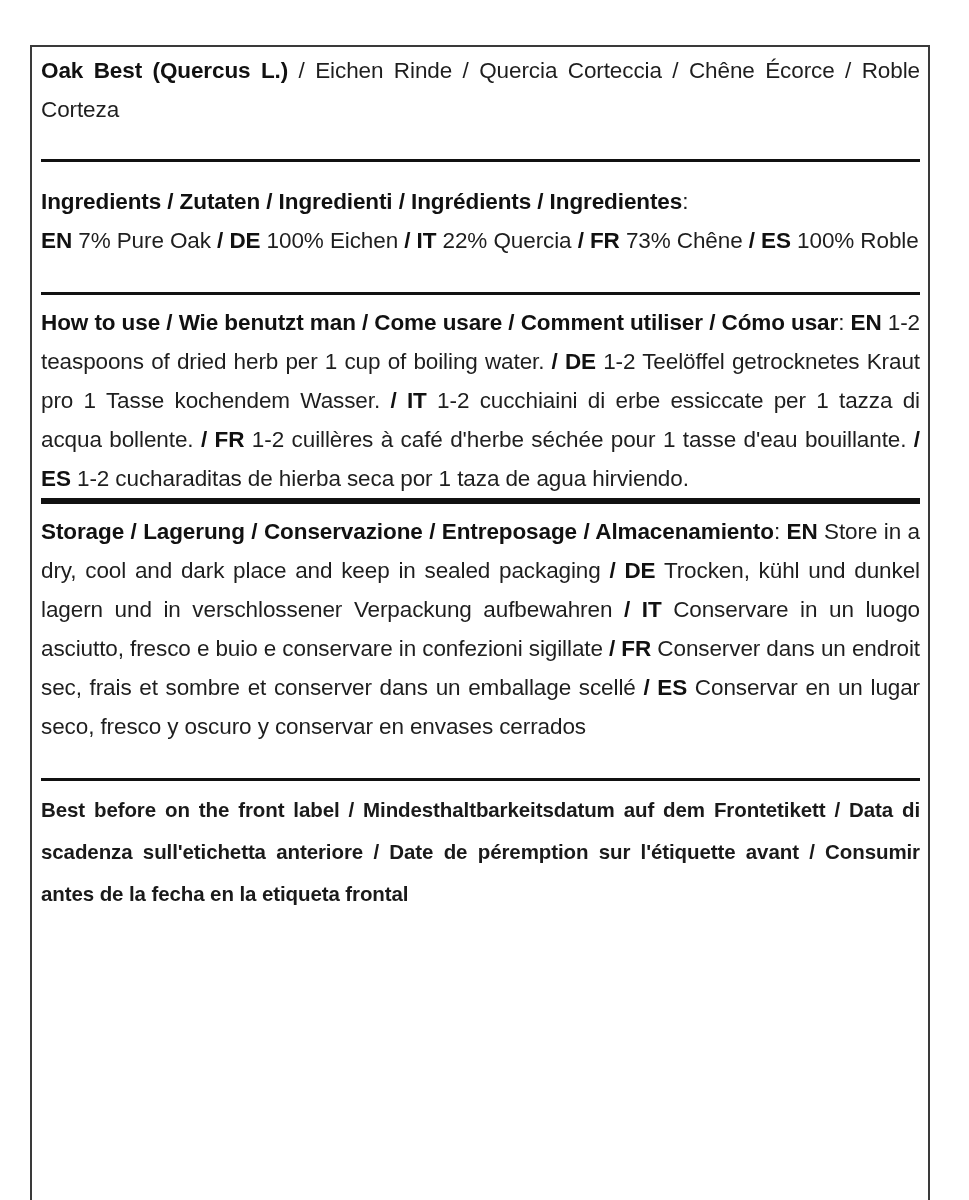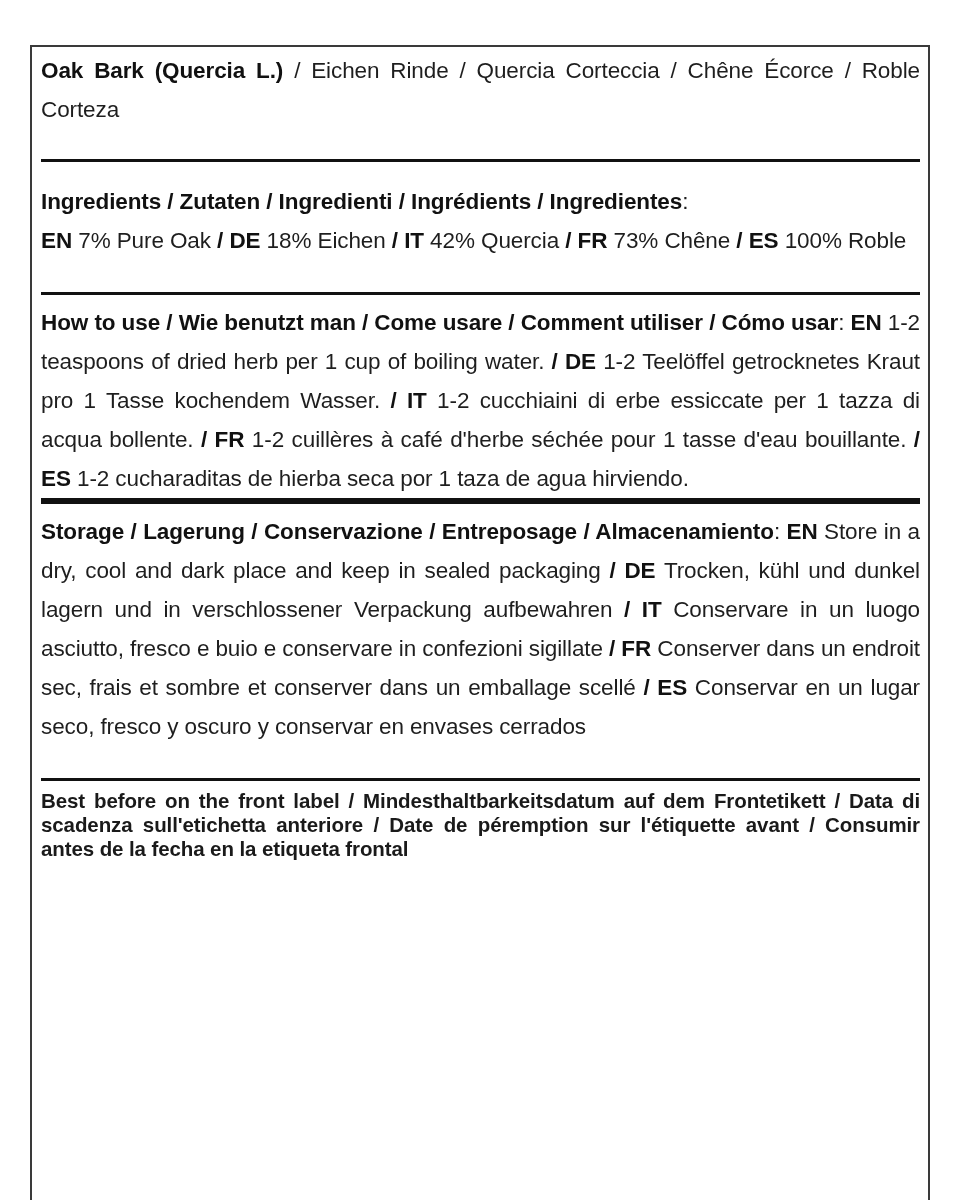--- a/index.html
+++ b/index.html
@@ -41,40 +41,40 @@
       margin: 0;
     }
     .sec-title { padding-top: 4px; padding-bottom: 30px; }
     .sec-ingredients { padding-top: 20px; padding-bottom: 32px; }
     .sec-howto { padding-top: 8px; }
     .sec-origin { padding-top: 8px; padding-bottom: 30px; }
     .sec-storage { padding-top: 8px; padding-bottom: 32px; }
     .sec-bestbefore {
       padding-top: 8px;
       font-size: 20.5px;
-      line-height: 24px;
+      line-height: 42px;
       font-weight: bold;
       color: #1a1a1a;
     }
   </style>
 </head>
 <body>
 
 <div class="label-box">
 
   <div class="section sec-title">
-    <b>Oak Bark (Quercia L.)</b><span> / Eichen Rinde / Quercia Corteccia / Chêne Écorce / Roble Corteza</span>
+    <b>Oak Best (Quercus L.)</b><span> / Eichen Rinde / Quercia Corteccia / Chêne Écorce / Roble Corteza</span>
   </div>
 
   <div class="divider"></div>
 
   <div class="section sec-ingredients">
     <b>Ingredients / Zutaten / Ingredienti / Ingrédients / Ingredientes</b><span>:</span>
     <br>
-    <span><b>EN</b><span> 7% Pure Oak </span><b>/</b> <b>DE</b><span> 18% Eichen </span><b>/</b> <b>IT</b><span> 42% Quercia </span><b>/</b> <b>FR</b><span> 73% Chêne </span><b>/</b> <b>ES</b><span> 100% Roble</span></span>
+    <span><b>EN</b><span> 7% Pure Oak </span><b>/</b> <b>DE</b><span> 100% Eichen </span><b>/</b> <b>IT</b><span> 22% Quercia </span><b>/</b> <b>FR</b><span> 73% Chêne </span><b>/</b> <b>ES</b><span> 100% Roble</span></span>
   </div>
 
   <div class="divider"></div>
 
   <div class="section sec-howto">
     <b>How to use / Wie benutzt man / Come usare / Comment utiliser / Cómo usar</b><span>: </span><span><b>EN</b><span> 1-2 teaspoons of dried herb per 1 cup of boiling water. </span><b>/</b> <b>DE</b><span> 1-2 Teelöffel getrocknetes Kraut pro 1 Tasse kochendem Wasser. </span><b>/</b> <b>IT</b><span> 1-2 cucchiaini di erbe essiccate per 1 tazza di acqua bollente. </span><b>/</b> <b>FR</b><span> 1-2 cuillères à café d'herbe séchée pour 1 tasse d'eau bouillante. </span><b>/</b> <b>ES</b><span> 1-2 cucharaditas de hierba seca por 1 taza de agua hirviendo.</span></span>
   </div>
 
   <div class="divider"></div>
 

